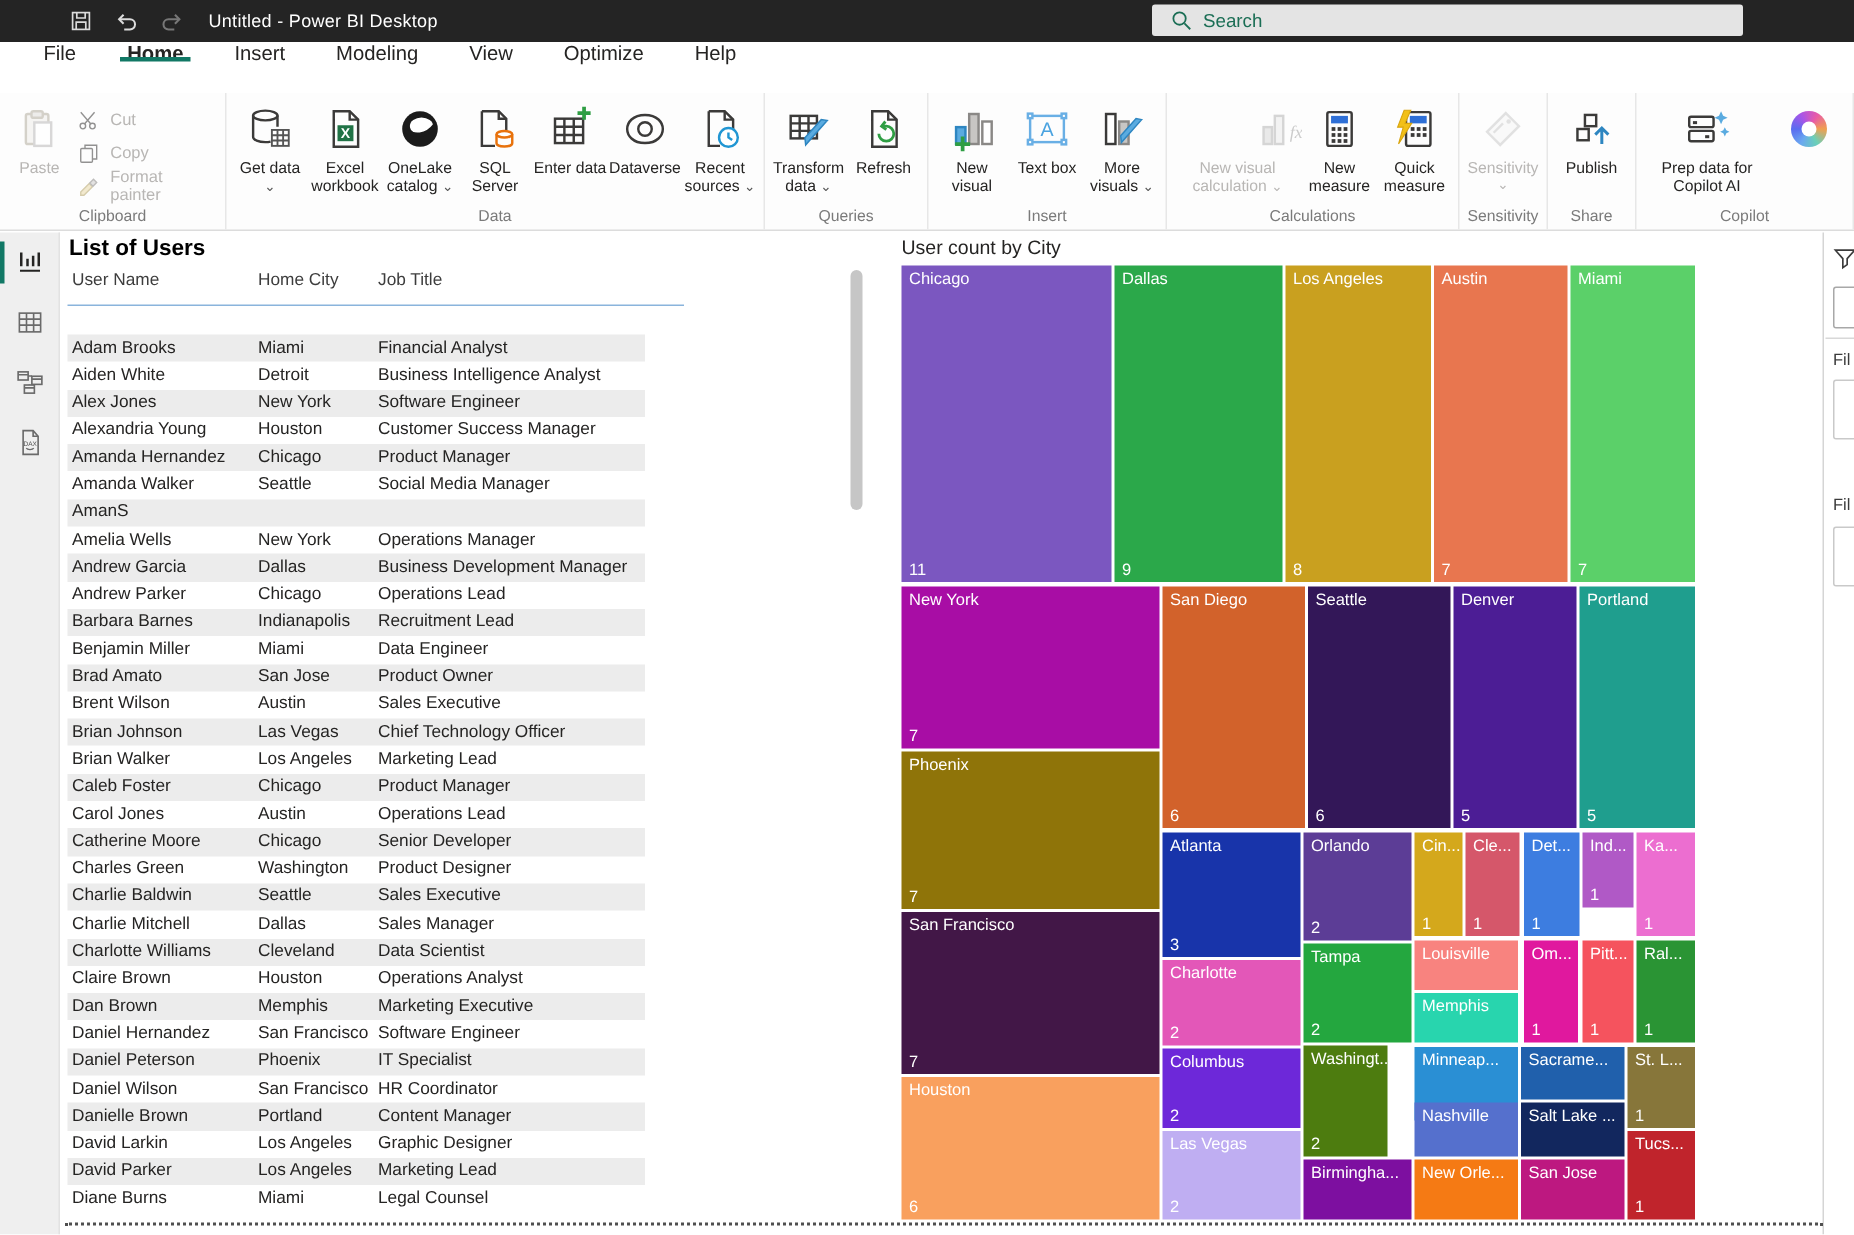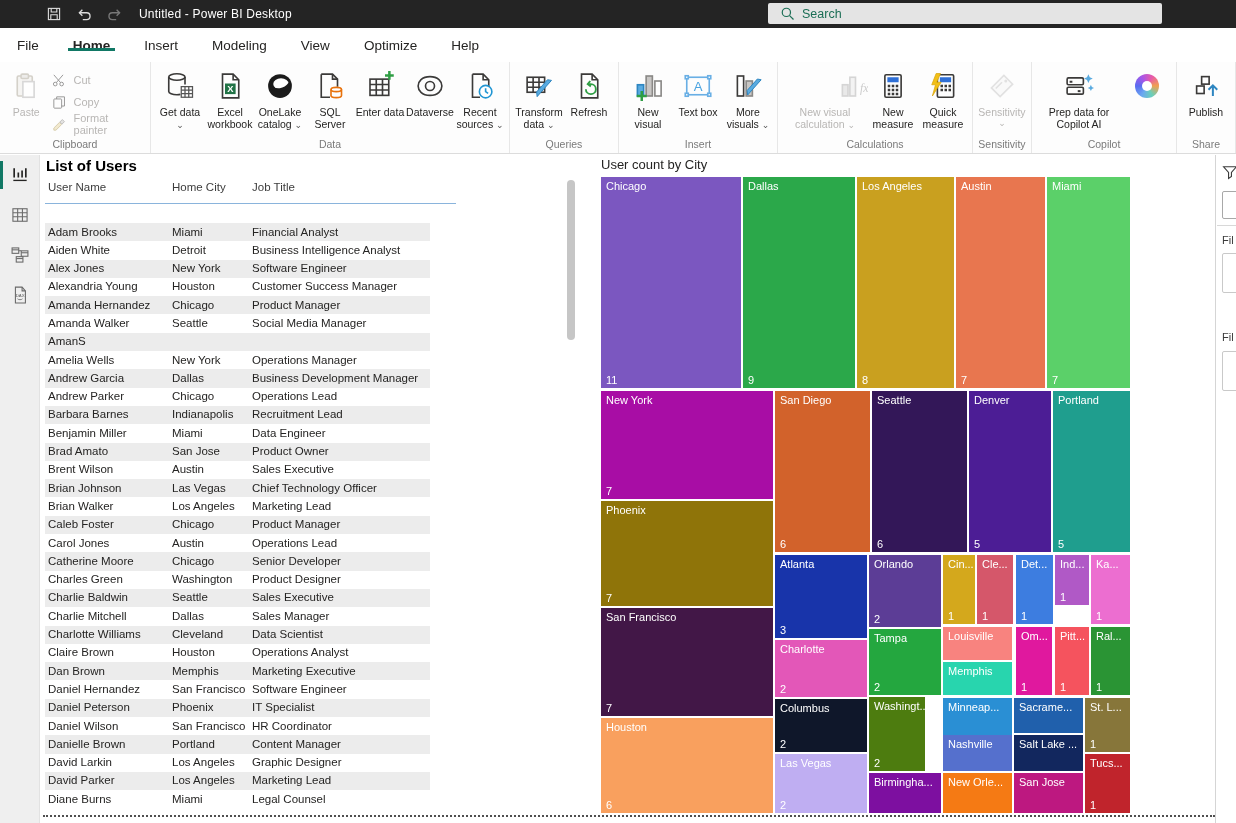--- a/index.html
+++ b/index.html
@@ -13,21 +13,21 @@
   .tb-btn{width:30px;height:28px;display:flex;align-items:center;justify-content:center;cursor:default;}
   .tb-btn.save{margin-left:8px;}
   .tb-btn.redo{opacity:.45;}
   .tb-title{font-size:12px;color:#fff;margin-left:10px;letter-spacing:.2px;}
   .searchbox{position:absolute;left:768px;top:3px;width:394px;height:21px;background:#e4e4e4;
              border-radius:2px;display:flex;align-items:center;gap:7px;padding-left:12px;box-sizing:border-box;}
   .searchbox .stext{font-size:12.5px;color:#1b6e55;}
 
   
   .menubar{position:absolute;left:0;top:28px;width:100%;height:34px;background:#fff;
-           display:flex;align-items:center;box-sizing:border-box;}
+           display:flex;align-items:flex-start;padding-left:12px;box-sizing:border-box;}
   .menu-item{font-size:13.5px;color:#252423;display:flex;align-items:center;padding:0 17px;
              position:relative;cursor:default;}
   .menu-item.active{font-weight:bold;}
   .menu-item.active::after{content:"";position:absolute;left:12px;right:12px;bottom:2px;height:3px;background:#117865;}
 
   
   .ribbon{position:absolute;left:0;top:62px;width:100%;height:92px;background:#fdfdfd;
           border-bottom:1px solid #dcdcdc;display:flex;box-sizing:border-box;}
   .rgroup{display:flex;flex-direction:column;border-right:1px solid #e7e7e7;padding:0 4px;box-sizing:border-box;}
   .rgroup-items{flex:1;display:flex;align-items:flex-start;}
@@ -380,55 +380,55 @@
             </svg>
           </span>
           <span>Sensitivity</span>
           <span class="chev">⌄</span>
         </div>
       </div>
       <div class="rgroup-label">Sensitivity</div>
     </div>
     <div class="rgroup">
       <div class="rgroup-items">
+        <div class="ritem" style="width: 50px;">
+          <span class="ricon">
+            <svg width="30" height="30" viewBox="0 0 24 24" fill="none" stroke="#3b3a39" stroke-width="1.3">
+              <rect x="4.5" y="12" width="6" height="6"></rect>
+              <rect x="8.5" y="4.5" width="6" height="6"></rect>
+              <path d="M17.5 20v-8M14 15l3.5-3.5L21 15" stroke="#2e86c1" stroke-width="1.6"></path>
+            </svg>
+          </span>
+          <span>Publish</span>
+        </div>
+      </div>
+      <div class="rgroup-label">Share</div>
+    </div>
+    <div class="rgroup">
+      <div class="rgroup-items">
         <div class="ritem" style="width: 86px;">
           <span class="ricon">
             <svg width="30" height="30" viewBox="0 0 24 24" fill="none" stroke="#3b3a39" stroke-width="1.3">
               <rect x="2.5" y="5.5" width="13" height="5.5" rx="1"></rect>
               <rect x="2.5" y="13" width="13" height="5.5" rx="1"></rect>
               <rect x="4.5" y="7.8" width="2.2" height="1.6" fill="#3b3a39" stroke="none"></rect>
               <rect x="11" y="15.3" width="2.2" height="1.6" fill="#3b3a39" stroke="none"></rect>
               <path d="M19.5 2.5l1.1 2.4 2.4 1.1-2.4 1.1-1.1 2.4-1.1-2.4-2.4-1.1 2.4-1.1zM21.5 11l.8 1.7 1.7.8-1.7.8-.8 1.7-.8-1.7-1.7-.8 1.7-.8z" fill="#5aabe0" stroke="none"></path>
             </svg>
           </span>
           <span>Prep data for Copilot AI</span>
         </div>
         <div class="ritem" style="width: 50px;">
           <span class="ricon">
             <span class="copilot-logo"></span>
           </span>
           <span></span>
         </div>
       </div>
       <div class="rgroup-label">Copilot</div>
-    </div>
-    <div class="rgroup">
-      <div class="rgroup-items">
-        <div class="ritem" style="width: 50px;">
-          <span class="ricon">
-            <svg width="30" height="30" viewBox="0 0 24 24" fill="none" stroke="#3b3a39" stroke-width="1.3">
-              <rect x="4.5" y="12" width="6" height="6"></rect>
-              <rect x="8.5" y="4.5" width="6" height="6"></rect>
-              <path d="M17.5 20v-8M14 15l3.5-3.5L21 15" stroke="#2e86c1" stroke-width="1.6"></path>
-            </svg>
-          </span>
-          <span>Publish</span>
-        </div>
-      </div>
-      <div class="rgroup-label">Share</div>
     </div>
   </div>
 
 <div class="sidebar" id="sidebar">
     <div class="side-item active">
       <span>
         <svg width="20" height="20" viewBox="0 0 24 24" fill="none" stroke="#252423" stroke-width="1.3">
           <path d="M5 4v11M10 9v6M14.5 6.5V15M19 4v11" stroke-width="2"></path>
           <path d="M4 18.5h16" stroke-width="1.6"></path>
         </svg>
@@ -696,21 +696,21 @@
           <div class="tm-value">5</div>
         </div>
         <div class="tm-cell" style="left: 174px; top: 378px; width: 92px; height: 83px; background: rgb(24, 52, 170);">
           <div class="tm-label">Atlanta</div>
           <div class="tm-value">3</div>
         </div>
         <div class="tm-cell" style="left: 174px; top: 463px; width: 92px; height: 57px; background: rgb(227, 87, 184);">
           <div class="tm-label">Charlotte</div>
           <div class="tm-value">2</div>
         </div>
-        <div class="tm-cell" style="left: 174px; top: 522px; width: 92px; height: 53px; background: #0f172a;">
+        <div class="tm-cell" style="left: 174px; top: 522px; width: 92px; height: 53px; background: #6d28d9;">
           <div class="tm-label">Columbus</div>
           <div class="tm-value">2</div>
         </div>
         <div class="tm-cell" style="left: 174px; top: 577px; width: 92px; height: 59px; background: rgb(191, 174, 242);">
           <div class="tm-label">Las Vegas</div>
           <div class="tm-value">2</div>
         </div>
         <div class="tm-cell" style="left: 268px; top: 378px; width: 72px; height: 72px; background: rgb(92, 61, 150);">
           <div class="tm-label">Orlando</div>
           <div class="tm-value">2</div>

